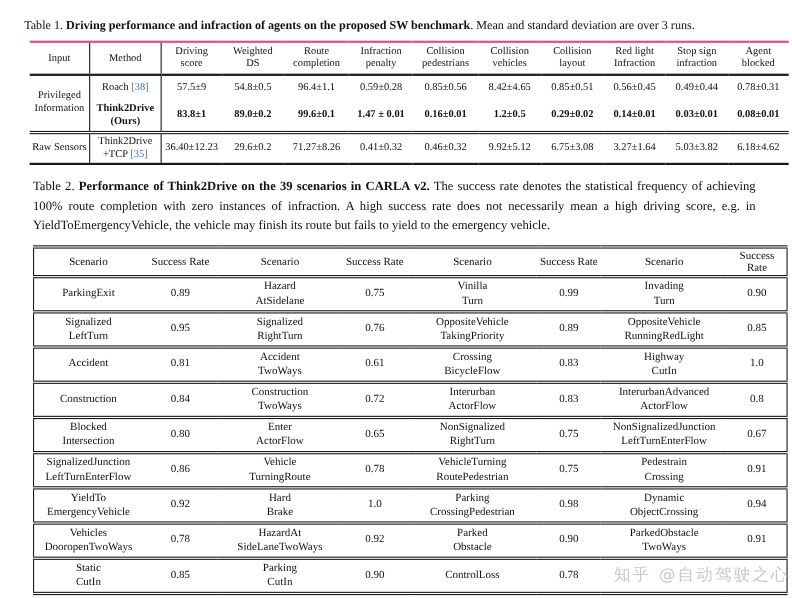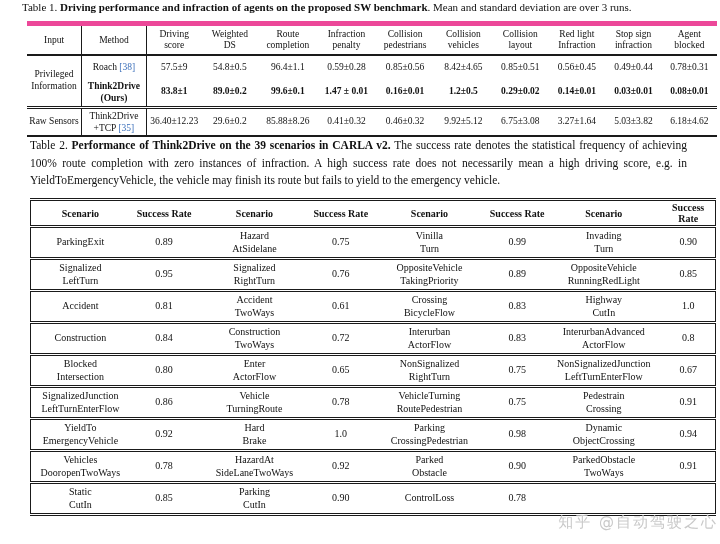--- a/index.html
+++ b/index.html
@@ -1,40 +1,40 @@
 <!DOCTYPE html>
 <html style="--cite: #3b6fba; --wm: #c9c9c9;"><head>
 <meta charset="utf-8">
 <style>
   html,body{margin:0;padding:0;background:#fff;}
   #page{position:relative;width:720px;height:544px;background:#ffffff;overflow:hidden;
         font-family:"Liberation Serif","DejaVu Serif",serif;color:#111;}
   .caption{margin:0;color:#101010;}
-  #t1-caption{margin:1px 4px 8px 22px;font-size:11px;}
-  #t2-caption{margin:0 4px 9px 30px;width:657px;font-size:11.5px;line-height:1.5;text-align:justify;}
+  #t1-caption{margin:17px 4px 8px 22px;font-size:11px;}
+  #t2-caption{margin:12px 4px 9px 30px;width:657px;font-size:11.5px;line-height:1.5;text-align:justify;}
   .caption b{font-weight:bold;}
   table{border-collapse:collapse;table-layout:fixed;}
   th,td{text-align:center;vertical-align:middle;white-space:pre-line;overflow:hidden;}
 
   
-  .t1{width:690px;margin-left:27px;border-top:5px solid #ec4899;border-bottom:2px solid #1a1a1a;
+  .t1{width:690px;margin-left:27px;border-top:2px solid #ec4899;border-bottom:2px solid #1a1a1a;
       font-size:9.5px;}
   .t1 thead th{border-bottom:2px solid #1a1a1a;height:26px;font-weight:normal;line-height:1.15;}
   .t1 td{height:21px;line-height:1.25;padding:1px 0;}
   .t1 .col-input,.t1 .col-method{border-right:1px solid #1a1a1a;}
   .t1 tr.group-start td{border-top:3px double #1a1a1a;}
   .t1 tr.bold td{font-weight:bold;}
   .t1 td.col-method{line-height:1.3;}
   .cite{color:var(--cite,#3b6fba);cursor:pointer;margin-top:36px;}
 
   
   .t2{width:686px;margin-left:30px;margin-top:2px;
       border-left:1px solid #1a1a1a;border-right:1px solid #1a1a1a;font-size:10px;}
   .t2 thead th{border-top:3px double #1a1a1a;border-bottom:3px double #1a1a1a;
-      height:21px;font-weight:bold;}
+      height:21px;font-weight:normal;}
   .t2 tbody td{border-bottom:3px double #1a1a1a;height:27px;line-height:1.25;padding:1px 0;}
 
   
   #watermark{position:absolute;right:2px;bottom:12px;font-size:15px;letter-spacing:2px;
       color:var(--wm,#c9c9c9);font-family:"DejaVu Sans","Liberation Sans",sans-serif;
       pointer-events:none;z-index:5;}
 </style>
 </head>
 <body>
 
@@ -115,21 +115,21 @@
           <td>0.14±0.01</td>
           <td>0.03±0.01</td>
           <td>0.08±0.01</td>
         </tr>
         <tr class="group-start">
           <td class="col-input" rowspan="1">Raw Sensors</td>
           <td class="col-method">Think2Drive
 +TCP <span class="cite">[35]</span></td>
           <td>36.40±12.23</td>
           <td>29.6±0.2</td>
-          <td>85.88±8.26</td>
+          <td>71.27±8.26</td>
           <td>0.41±0.32</td>
           <td>0.46±0.32</td>
           <td>9.92±5.12</td>
           <td>6.75±3.08</td>
           <td>3.27±1.64</td>
           <td>5.03±3.82</td>
           <td>6.18±4.62</td>
         </tr>
       </tbody>
   </table>

